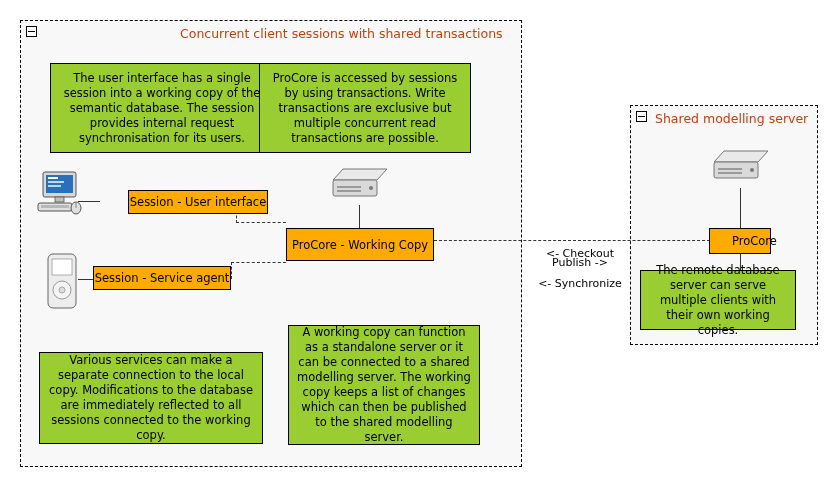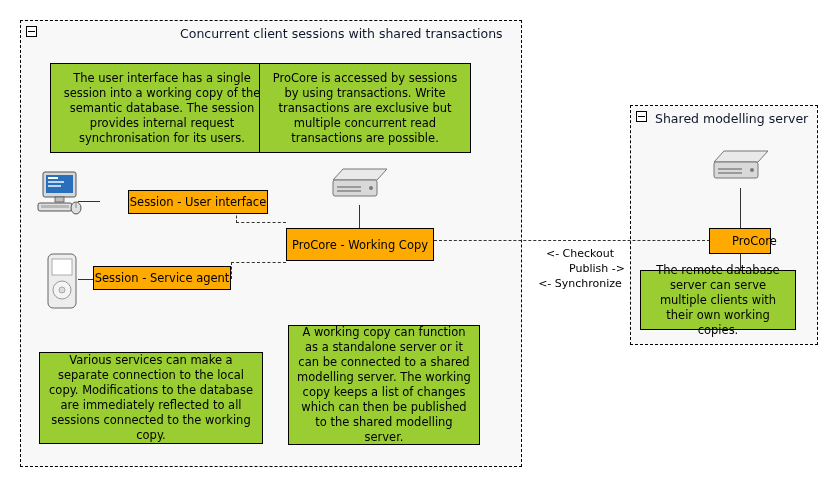--- a/index.html
+++ b/index.html
@@ -21,21 +21,21 @@
   .frame {
     position: absolute;
     border: 1px dashed #000000;
     background: #f8f8f8;
     box-sizing: border-box;
   }
   .frame-title {
     position: absolute;
     top: -9px;
     font-size: 12.5px;
-    color: #0f172a;
+    color: #c2410c;
     background: #f8f8f8;
     padding: 0 4px;
     white-space: nowrap;
   }
   .collapse-box {
     position: absolute;
     width: 11px;
     height: 11px;
     border: 1px solid #000000;
     background: #ffffff;
@@ -138,21 +138,21 @@
 
   <div class="v-solid" style="left:359px; top:205px; height:23px;"></div>
 
   <div class="h-dash" style="left:434px; top:240px; width:276px;"></div>
 
   <div class="v-solid" style="left:740px; top:188px; height:40px;"></div>
 
   <div class="v-solid" style="left:740px; top:254px; height:16px;"></div>
 
   <div class="exchange-label" style="left:535px; top:246px; width:90px;">&lt;- Checkout</div>
-  <div class="exchange-label" style="left:535px; top:261px; width:90px;text-align:right;">Publish -&gt;</div>
+  <div class="exchange-label" style="left:535px; top:255px; width:90px;">Publish -&gt;</div>
   <div class="exchange-label" style="left:528px; top:276px; width:104px;">&lt;- Synchronize</div>
 
   <div class="pc-icon" style="left:36px; top:170px; width:46px; height:60px;">
     <svg width="46" height="60" viewBox="0 0 46 60">
       <rect x="7" y="2" width="33" height="25" rx="2" fill="#d8d8d8" stroke="#555" stroke-width="1"></rect>
       <rect x="10" y="5" width="27" height="18" fill="#2a6fbb"></rect>
       <rect x="12" y="7" width="10" height="2" fill="#ffffff"></rect>
       <rect x="12" y="11" width="16" height="2" fill="#bcd8f5"></rect>
       <rect x="12" y="15" width="13" height="2" fill="#bcd8f5"></rect>
       <rect x="19" y="27" width="9" height="5" fill="#c0c0c0" stroke="#555" stroke-width="0.8"></rect>

